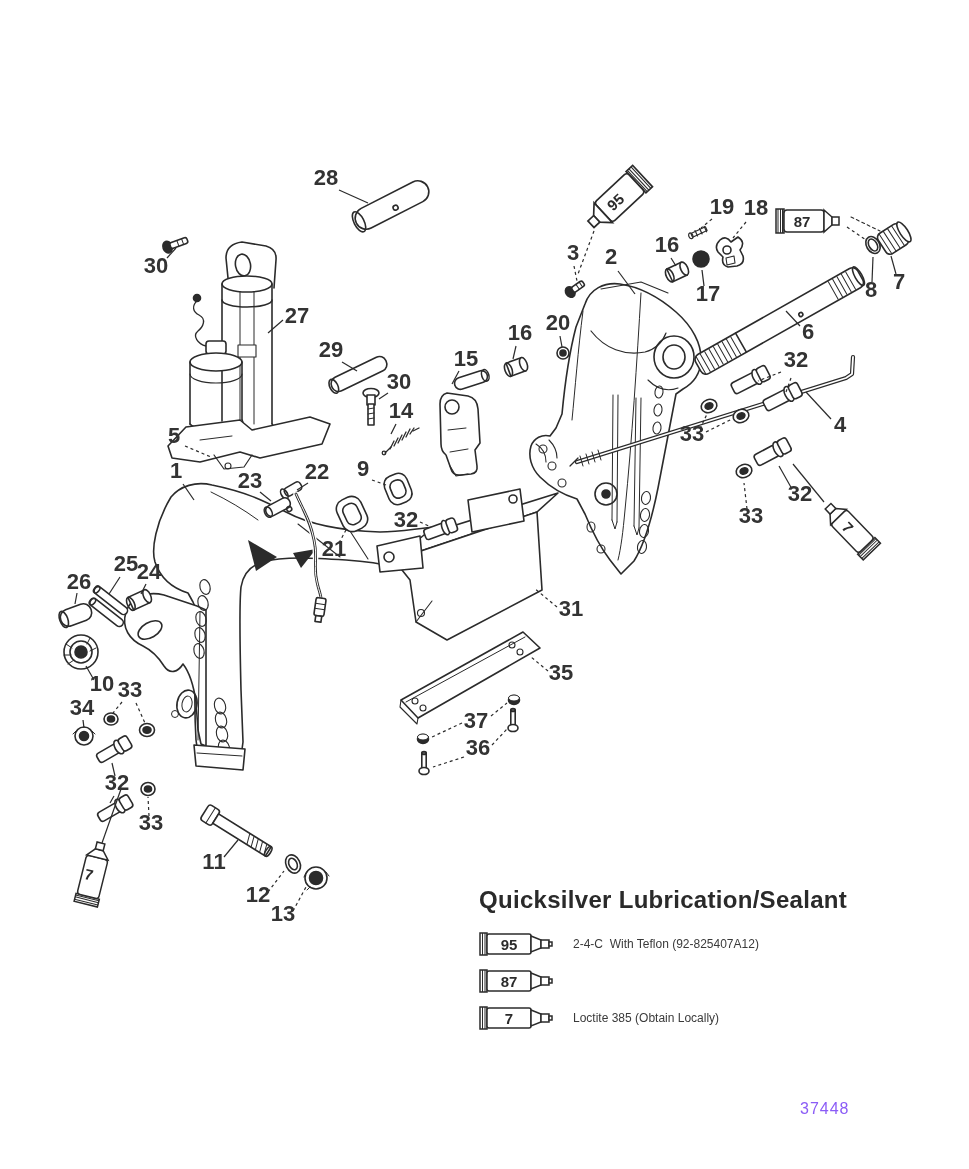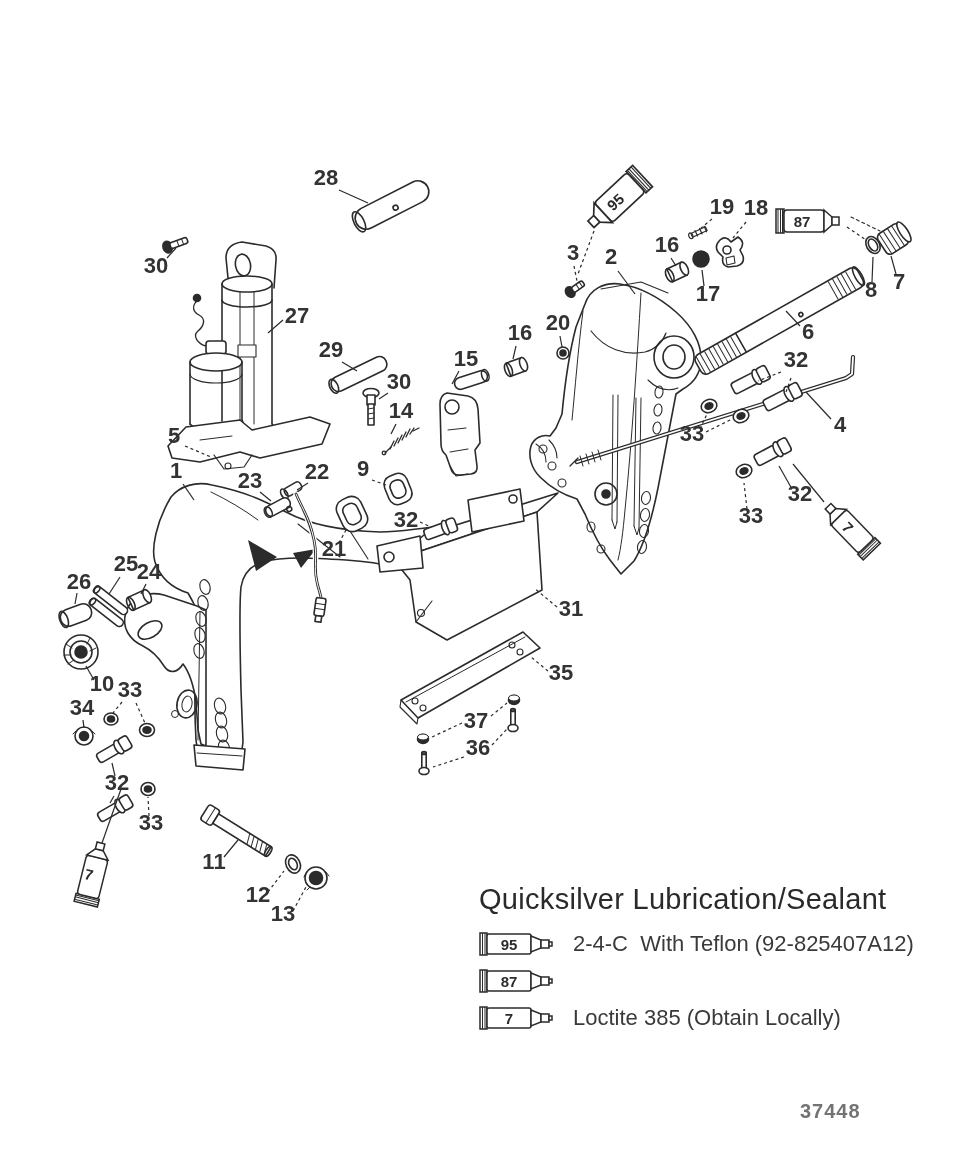--- a/index.html
+++ b/index.html
@@ -1,27 +1,27 @@
 <!DOCTYPE html>
 <html><head>
 <meta charset="utf-8">
 <style>
   html,body{margin:0;padding:0;background:#fff;}
   #page{position:relative;width:969px;height:1169px;background:#ffffff;overflow:hidden;
         font-family:"Liberation Sans", sans-serif;}
   #diagram-svg{position:absolute;left:0;top:0;}
   .legend{position:absolute;left:479px;top:886px;width:470px;color:#2e2e2e;}
-  .legend-title{font-weight:normal;font-size:29px;line-height:27px;letter-spacing:.3px;color:#2a2a2a;}
+  .legend-title{font-weight:bold;font-size:24px;line-height:27px;letter-spacing:.3px;color:#2a2a2a;}
   .legend-rows{margin-top:12px;}
   .legend-row{display:flex;align-items:center;height:37px;}
   .legend-row svg{flex:0 0 auto;}
-  .legend-text{font-size:22px;color:#3a3a3a;padding-left:14px;white-space:pre;}
+  .legend-text{font-size:12px;color:#3a3a3a;padding-left:14px;white-space:pre;}
   .tube-num{font-family:"Liberation Sans", sans-serif;font-weight:bold;}
-  #footer-number{position:absolute;left:800px;top:1100px;font-size:20px;font-weight:bold;
-        letter-spacing:1px;color:#737373;}
+  #footer-number{position:absolute;left:800px;top:1100px;font-size:16px;font-weight:normal;
+        letter-spacing:1px;color:#8b5cf6;}
 </style>
 </head>
 <body>
 
 <div id="page">
 
 <svg id="diagram-svg" width="969" height="1169" viewBox="0 0 969 1169" xmlns="http://www.w3.org/2000/svg">
   <g id="art" stroke="#2b2b2b" fill="none" stroke-width="1.6" stroke-linecap="round" stroke-linejoin="round">
 
     <g>

